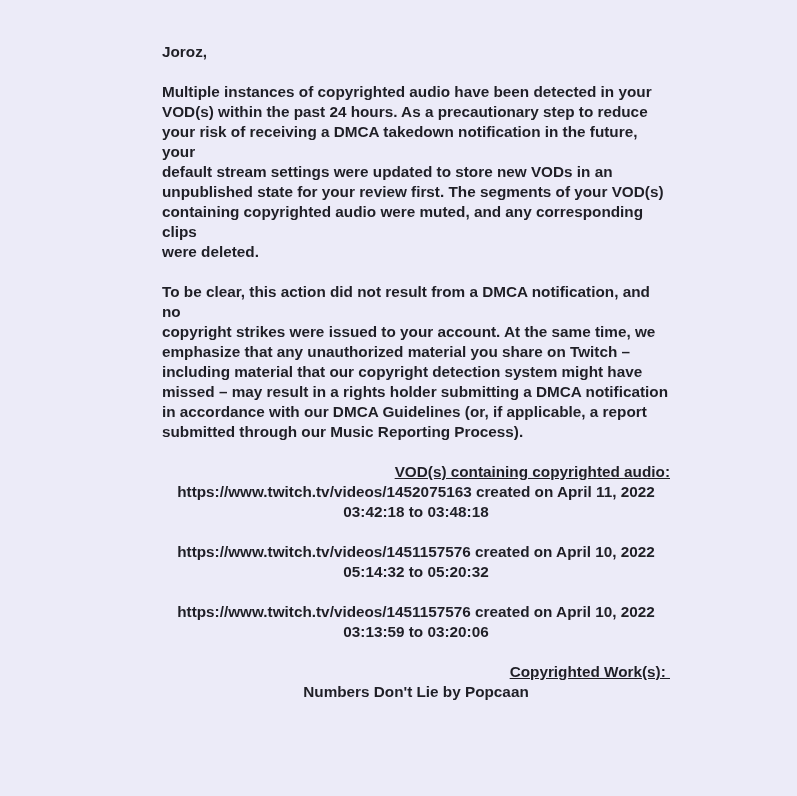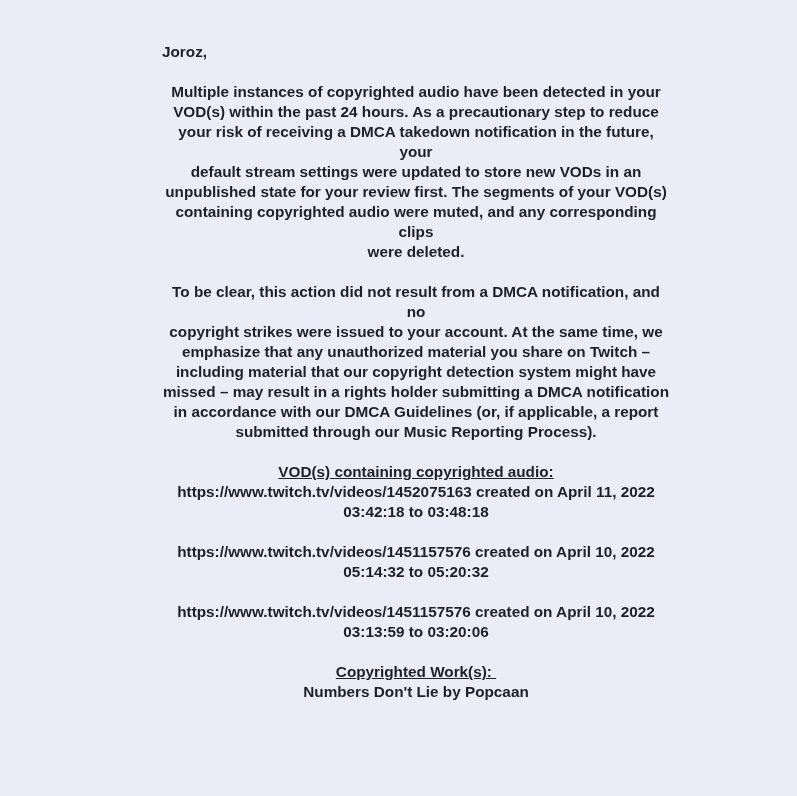--- a/index.html
+++ b/index.html
@@ -20,27 +20,27 @@
       font-size: 15.3px;
       line-height: 20px;
     }
     .block {
       white-space: pre-wrap;
       margin: 0;
       font-weight: bold;
     }
     .gap-above {
       margin-top: 20px;
-      text-align: center;
     }
     .centered {
       text-align: center;
     }
     .section-heading {
       font-weight: bold;
+      text-align: right;
     }
     .section-heading .underlined {
       text-decoration: underline;
     }
   </style>
 </head>
 <body>
 
 <div class="email-body">
 

